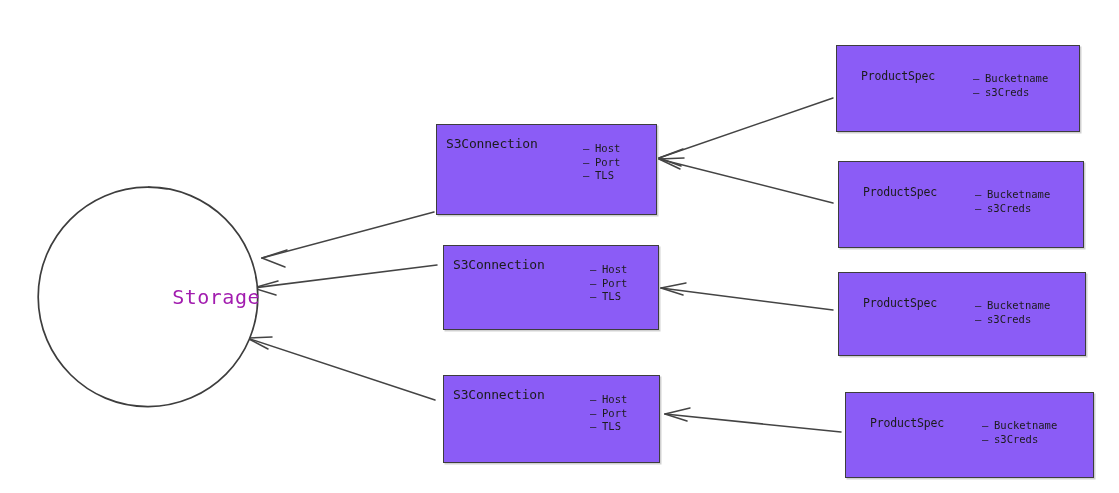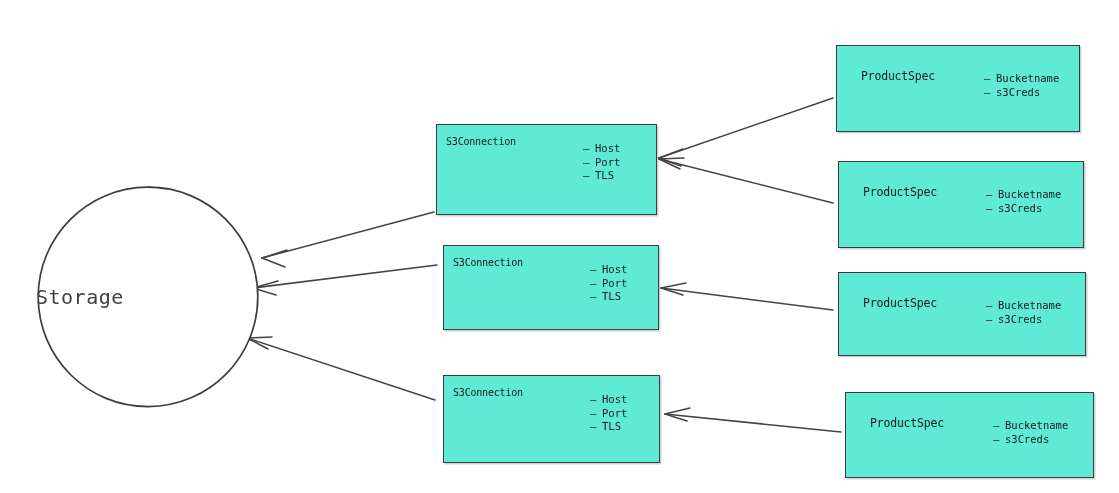--- a/index.html
+++ b/index.html
@@ -17,60 +17,60 @@
   }
   #canvas {
     position: absolute;
     left: 0;
     top: 0;
     width: 1119px;
     height: 493px;
   }
   .node-box {
     position: absolute;
-    background: #5eead4;
+    background: #8b5cf6;
     border: 1.6px solid #3d3d3d;
     box-sizing: border-box;
     box-shadow: 1.5px 1.5px 0 0 rgba(120,120,120,0.35);
   }
   .node-title {
     position: absolute;
     left: 9px;
     top: 11px;
-    font-size: 10px;
+    font-size: 13px;
     color: #1b1b1b;
     letter-spacing: -0.2px;
     white-space: nowrap;
   }
   .node-attrs {
     position: absolute;
     top: 17px;
     font-size: 10.5px;
     line-height: 13.5px;
     color: #1b1b1b;
     white-space: nowrap;
   }
   .attr-row {
     white-space: nowrap;
   }
   .attr-dash {
     display: inline-block;
     width: 12px;
   }
   .conn-attrs { left: 138px; margin-left: 8px; }
-  .spec-attrs { left: 147px; top: 26px; }
+  .spec-attrs { left: 136px; top: 26px; }
   .spec-title { left: 24px; top: 23px; font-size: 11.5px; }
   .circle-label {
     position: absolute;
     width: 100%;
-    text-align: left;
+    text-align: right;
     top: 50%;
     transform: translateY(-50%);
     font-size: 20px;
-    color: #404040;
+    color: #a21caf;
     letter-spacing: 0.5px;
   }
   #storage-circle {
     position: absolute;
     left: 36px;
     top: 185px;
     width: 224px;
     height: 224px;
   }
   #storage-circle svg {

